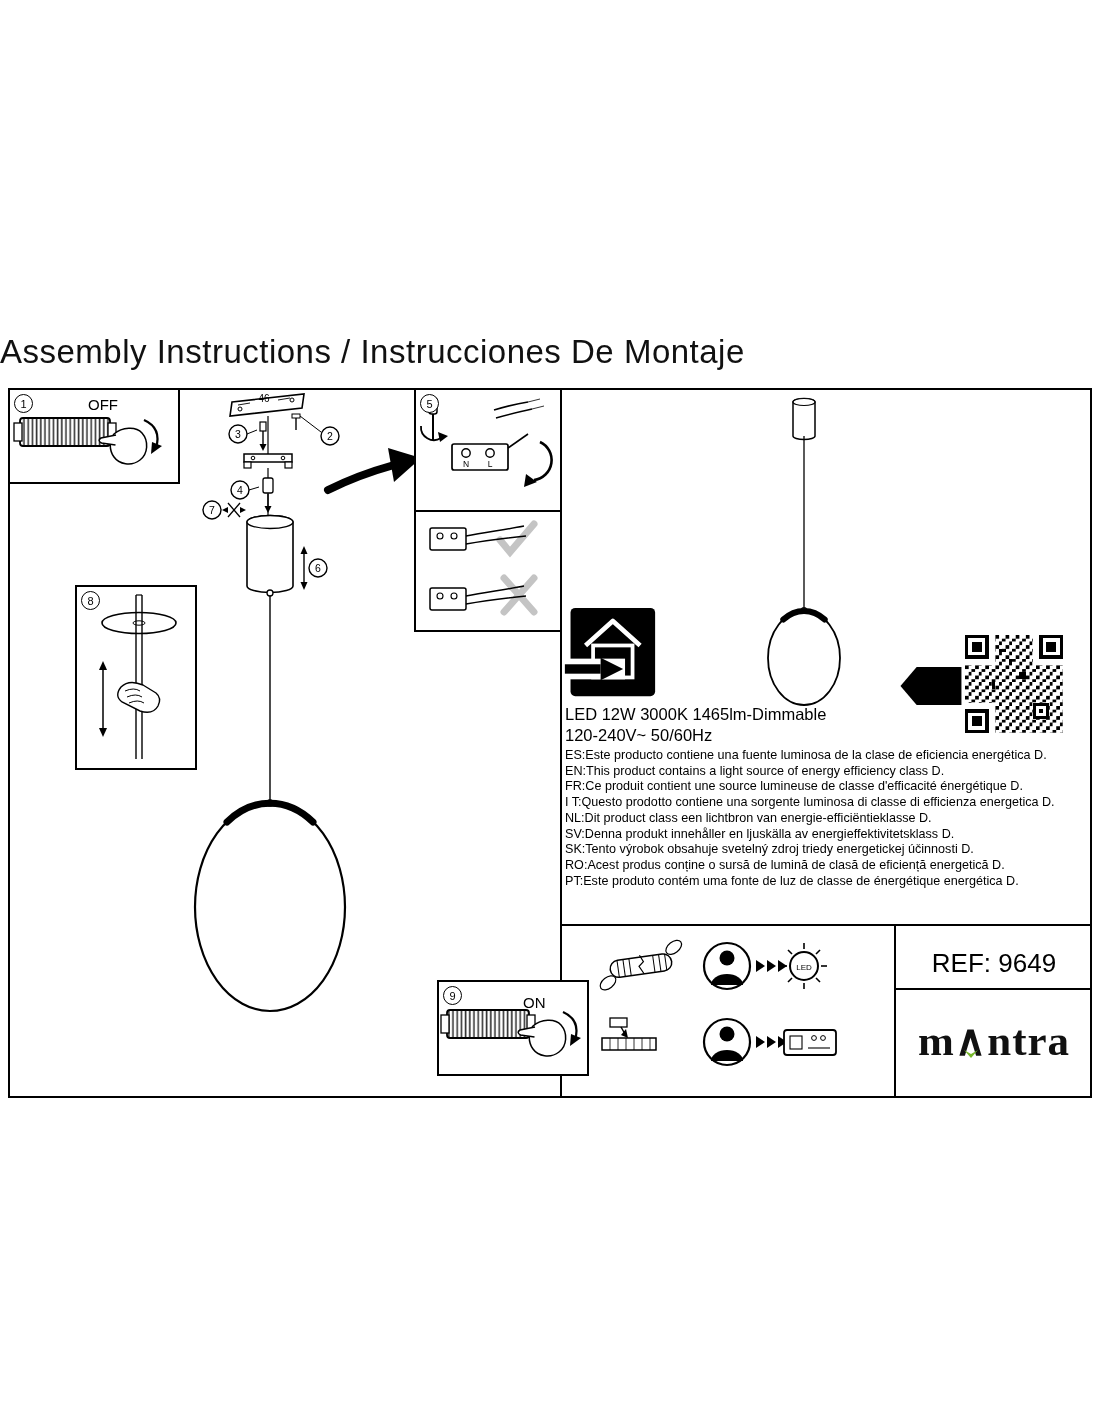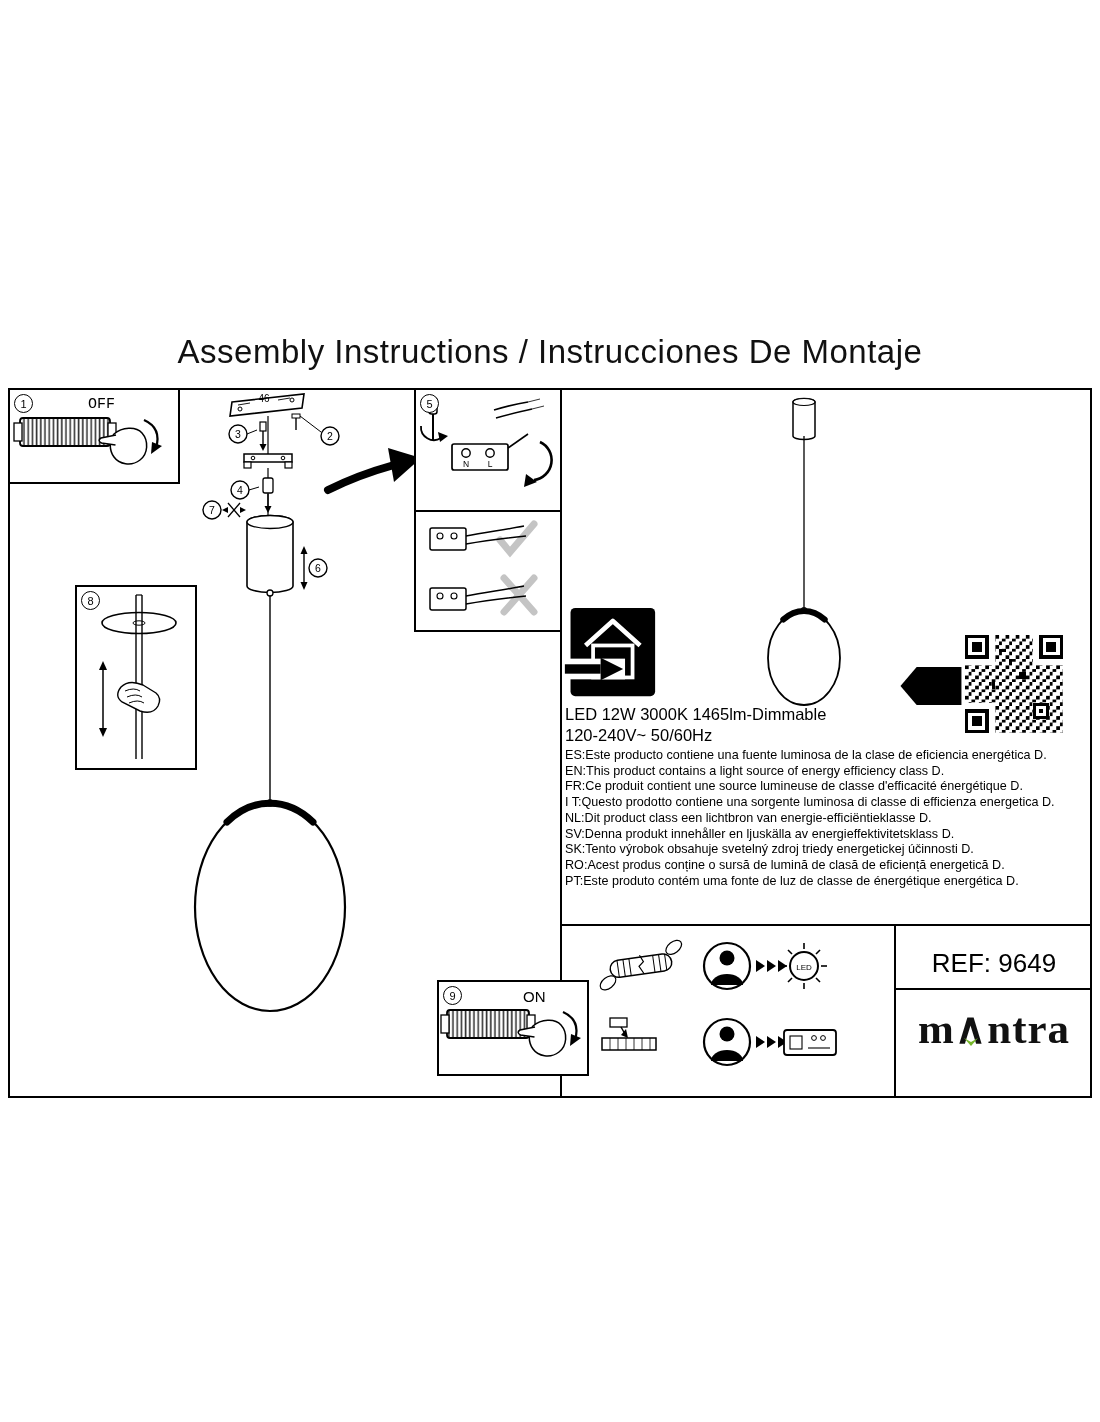--- a/index.html
+++ b/index.html
@@ -1,33 +1,33 @@
 <!DOCTYPE html>
 <html><head>
 <meta charset="utf-8">
 <style>
   html,body{margin:0;padding:0;background:#fff;}
   .page{position:relative;width:1100px;height:1422px;background:#fff;
         font-family:"Liberation Sans",sans-serif;color:#000;overflow:hidden;}
   .abs{position:absolute;}
   .box{position:absolute;box-sizing:border-box;border:2px solid #000;background:#fff;}
   .divider{position:absolute;background:#000;}
-  .title{position:absolute;left:0;right:0;top:333px;text-align:center;
+  .title{position:absolute;left:0;right:0;top:333px;
          font-size:33px;font-weight:400;color:#111;letter-spacing:0.5px;}
   .stepnum{position:absolute;width:17px;height:17px;border:1.5px solid #000;border-radius:50%;
            display:flex;align-items:center;justify-content:center;font-size:11px;background:#fff;z-index:2;}
   .switch-label{position:absolute;font-size:15px;z-index:2;}
   .fillsvg{position:absolute;left:0;top:0;width:100%;height:100%;}
   .specs{position:absolute;left:565px;top:704px;font-size:16.5px;line-height:21px;}
   .langs{position:absolute;left:565px;top:748px;width:527px;}
   .lang-line{font-size:12.6px;line-height:15.7px;white-space:nowrap;}
   .refbox{position:absolute;left:896px;top:926px;width:196px;height:74px;
           display:flex;align-items:center;justify-content:center;font-size:26px;}
   .brandbox{position:absolute;left:896px;top:990px;width:196px;height:75px;
-            display:flex;align-items:center;justify-content:center;}
+            display:flex;align-items:flex-end;justify-content:center;}
   .brand{font-family:"Liberation Serif",serif;font-size:43px;font-weight:600;letter-spacing:1px;color:#111;}
   .caret{position:relative;display:inline-block;}
   .caret-mark{position:absolute;left:50%;transform:translateX(-50%);bottom:7px;}
   svg text{font-family:"Liberation Sans",sans-serif;fill:#000;}
 </style>
 </head>
 <body>
 
 <div class="page">
 
@@ -97,21 +97,21 @@
     <circle cx="92" cy="413" r="3" fill="#fff" stroke="#000" stroke-width="1.3"></circle>
     <ellipse cx="92" cy="517" rx="75" ry="104" fill="none" stroke="#000" stroke-width="2.2"></ellipse>
     <path d="M49,432 A75,104 0 0 1 135,432" fill="none" stroke="#000" stroke-width="7" stroke-linecap="round"></path>
 
     <path d="M150,100 C178,86 198,80 216,75" fill="none" stroke="#000" stroke-width="8" stroke-linecap="round"></path>
     <polygon points="210,58 243,68 216,92" fill="#000"></polygon>
   </svg>
 
   <div class="box" style="left:8px;top:388px;width:172px;height:96px;">
     <div class="stepnum" style="left:4px;top:4px;">1</div>
-    <div class="switch-label" style="left:78px;top:6px;font-family:Liberation Mono, monospace;">OFF</div>
+    <div class="switch-label" style="left:78px;top:6px;">OFF</div>
     <svg class="fillsvg" viewBox="0 0 168 92">
       <defs>
         <pattern id="hA" width="4.2" height="12" patternUnits="userSpaceOnUse">
           <rect width="4.2" height="12" fill="#fff"></rect>
             <rect x="0.6" width="1.6" height="12" fill="#333"></rect>
         </pattern>
       </defs>
       <rect x="10" y="28" width="90" height="28" rx="3" fill="url(#hA)" stroke="#000" stroke-width="1.8"></rect>
       <rect x="4" y="33" width="8" height="18" fill="#fff" stroke="#000" stroke-width="1.3"></rect>
       <rect x="98" y="33" width="8" height="18" fill="#fff" stroke="#000" stroke-width="1.3"></rect>
@@ -324,21 +324,21 @@
   <div class="brandbox">
     <div class="brand">
       <span>m</span><span class="caret"><span>∧</span><svg class="caret-mark" width="16" height="8" viewBox="0 0 16 8">
             <polygon points="1,0 8,8 15,0 8,4" fill="#76b72a"></polygon>
           </svg></span><span>ntra</span>
     </div>
   </div>
 
   <div class="box" style="left:437px;top:980px;width:152px;height:96px;z-index:3;">
     <div class="stepnum" style="left:4px;top:4px;">9</div>
-    <div class="switch-label" style="left:84px;top:6px;">ON</div>
+    <div class="switch-label" style="left:84px;top:12px;">ON</div>
     <svg class="fillsvg" viewBox="0 0 148 92">
       <defs>
         <pattern id="hB" width="4.2" height="12" patternUnits="userSpaceOnUse">
           <rect width="4.2" height="12" fill="#fff"></rect>
             <rect x="0.6" width="1.6" height="12" fill="#333"></rect>
         </pattern>
       </defs>
       <rect x="8" y="28" width="82" height="28" rx="3" fill="url(#hB)" stroke="#000" stroke-width="1.8"></rect>
       <rect x="2" y="33" width="8" height="18" fill="#fff" stroke="#000" stroke-width="1.3"></rect>
       <rect x="88" y="33" width="8" height="18" fill="#fff" stroke="#000" stroke-width="1.3"></rect>

